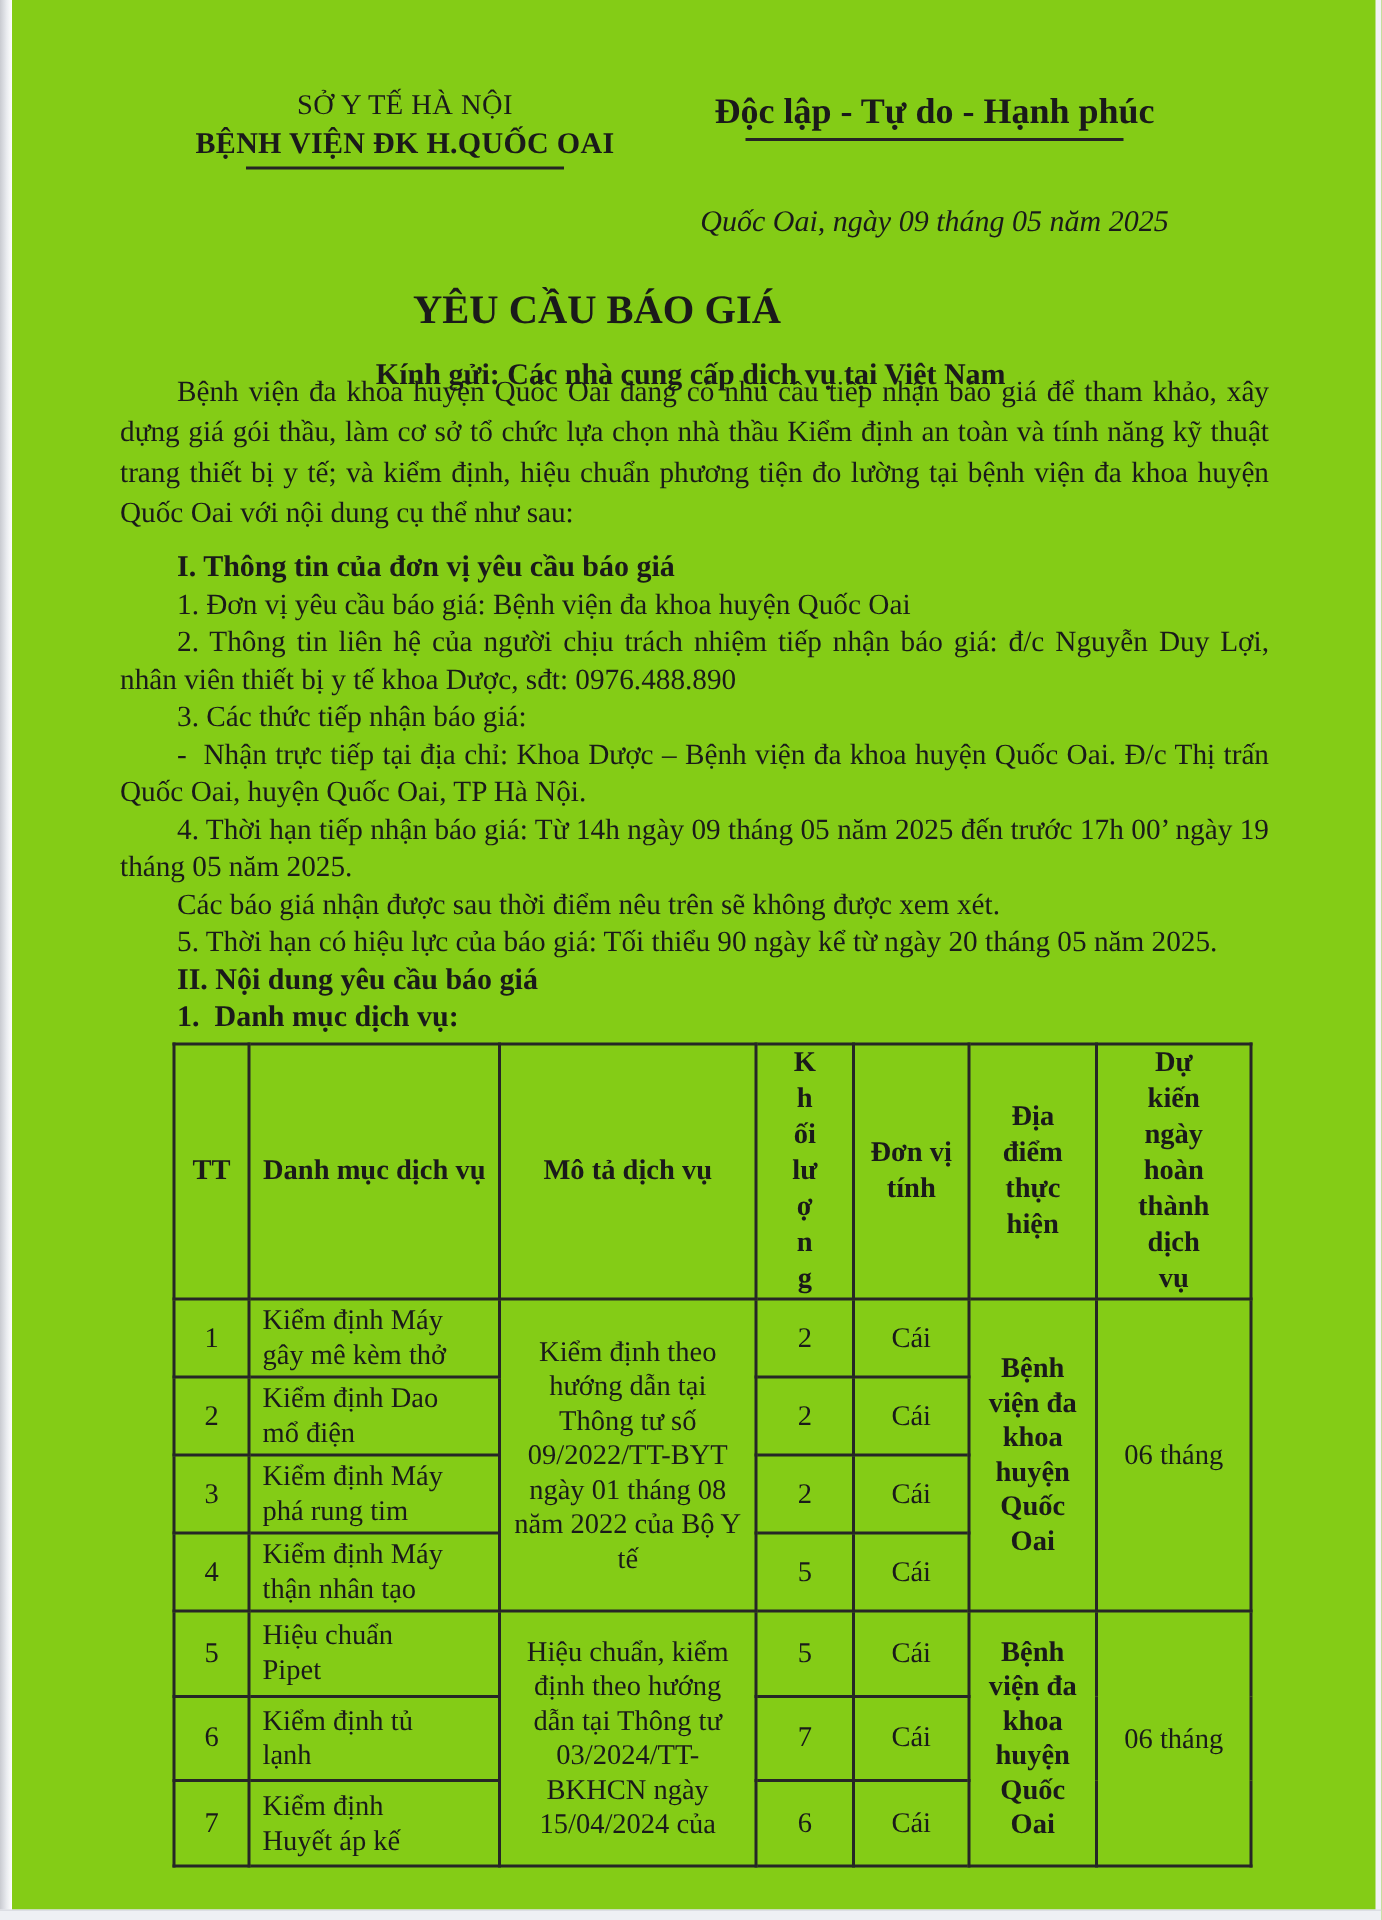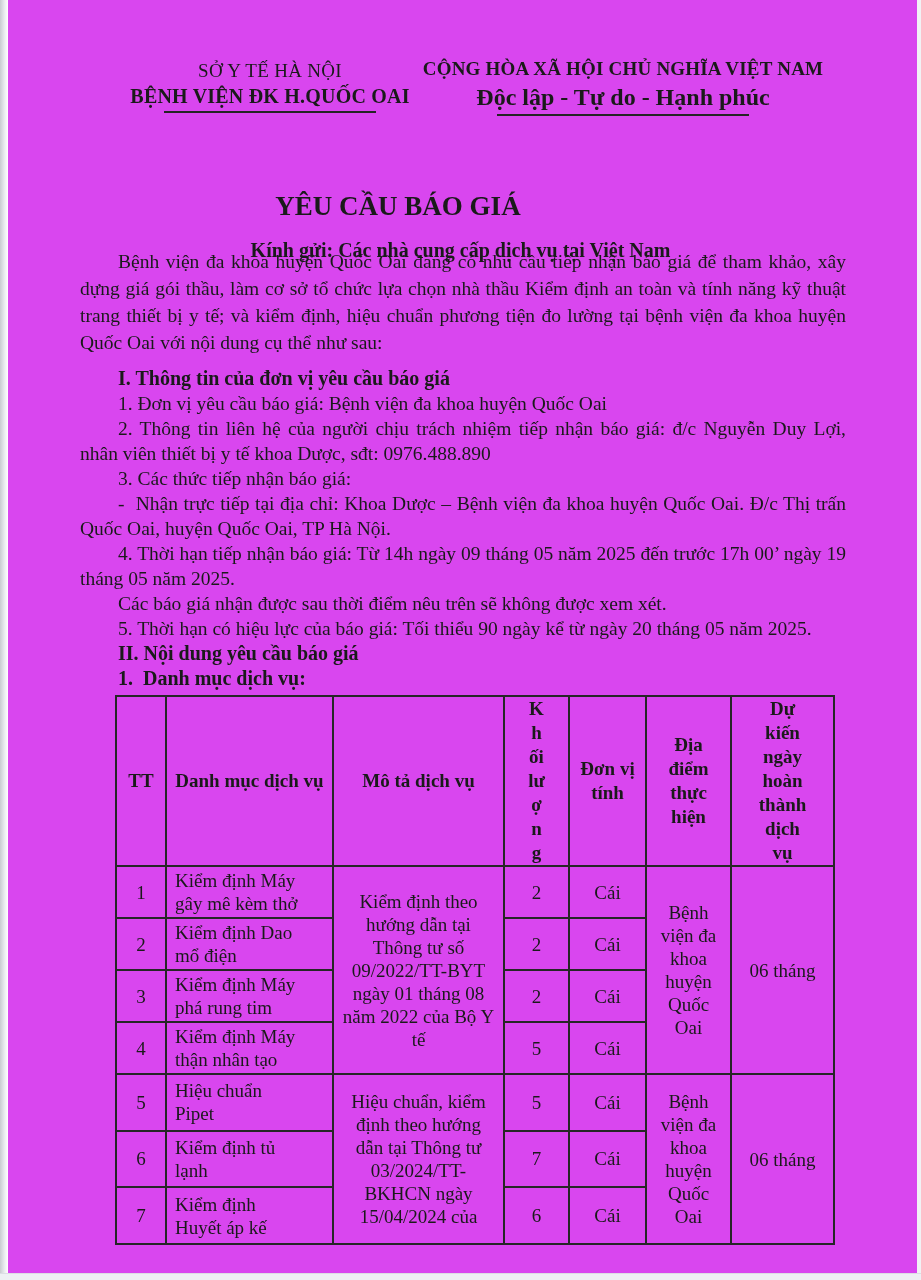--- a/index.html
+++ b/index.html
@@ -1,17 +1,17 @@
 <!DOCTYPE html>
 <html><head>
 <meta charset="utf-8">
 <style>
   html,body{margin:0;padding:0;background:#e9eaee;}
   .page{
-    position:relative;width:921px;height:1280px;background:#d946ef;
+    position:relative;width:921px;height:1280px;background:#84cc16;
     font-family:"Liberation Serif","DejaVu Serif",serif;color:#1a1a1a;
     overflow:hidden;
   }
   .edge-left{position:absolute;left:0;top:0;width:8px;height:100%;
     background:linear-gradient(90deg,#c9cbd1 0%,#e9ebef 55%,#ffffff 100%);}
   .edge-right{position:absolute;right:0;top:0;width:4px;height:100%;background:#f1f2f5;}
   .edge-bottom{position:absolute;left:0;bottom:0;width:100%;height:6px;
     background:#eef0f4;border-top:1px solid #dcdee4;}
 
   .org-block{position:absolute;left:80px;top:60px;width:380px;text-align:center;}
@@ -44,44 +44,44 @@
   .svc col.c-qty{width:65px}.svc col.c-unit{width:77px}.svc col.c-loc{width:85px}
   .svc col.c-dur{width:103px}
   .svc th,.svc td{border:2px solid #262626;vertical-align:middle;}
   .svc th{font-size:19px;font-weight:bold;text-align:center;line-height:24px;padding:0 8px;}
   .svc th.khoi{padding:0 22px;overflow-wrap:anywhere;}
   .svc th.dia{padding:0 12px;}
   .svc th.dukien{padding:0 24px;}
   .svc td{font-size:19px;text-align:center;line-height:23px;padding:2px 4px;}
   .svc td.name{text-align:left;padding:2px 34px 2px 8px;margin-top:16px;}
   .svc td.desc{padding:2px 8px;}
-  .svc td.loc{padding:15px 10px;}
+  .svc td.loc{padding:15px 10px;font-weight:bold;}
   .svc tr.hdr{height:123px;}
   .svc tr.r{height:50px;}
 </style>
 </head>
 <body>
 
 <div class="page">
   <div class="edge-left"></div>
   <div class="edge-right"></div>
   <div class="edge-bottom"></div>
 
   <div class="org-block">
     <div class="org-line1">SỞ Y TẾ HÀ NỘI</div>
     <div class="org-line2">BỆNH VIỆN ĐK H.QUỐC OAI</div>
     <div class="org-underline"></div>
   </div>
 
   <div class="nat-block">
-    <div class="nat-line1">CỘNG HÒA XÃ HỘI CHỦ NGHĨA VIỆT NAM</div>
     <div class="nat-line2">Độc lập - Tự do - Hạnh phúc</div>
     <div class="nat-underline"></div>
   </div>
 
+  <div class="dateline">Quốc Oai, ngày 09 tháng 05 năm 2025</div>
 
   <div class="title">YÊU CẦU BÁO GIÁ</div>
   <div class="salutation">Kính gửi: Các nhà cung cấp dịch vụ tại Việt Nam</div>
 
   <div class="doc-body">
     <p class="intro">Bệnh viện đa khoa huyện Quốc Oai đang có nhu cầu tiếp nhận báo giá để tham khảo, xây dựng giá gói thầu, làm cơ sở tổ chức lựa chọn nhà thầu Kiểm định an toàn và tính năng kỹ thuật trang thiết bị y tế; và kiểm định, hiệu chuẩn phương tiện đo lường tại bệnh viện đa khoa huyện Quốc Oai với nội dung cụ thể như sau:</p>
 
     <p class="sec-heading">I. Thông tin của đơn vị yêu cầu báo giá</p>
     <p class="item">1. Đơn vị yêu cầu báo giá: Bệnh viện đa khoa huyện Quốc Oai</p>
     <p class="item">2. Thông tin liên hệ của người chịu trách nhiệm tiếp nhận báo giá: đ/c Nguyễn Duy Lợi, nhân viên thiết bị y tế khoa Dược, sđt: 0976.488.890</p>

